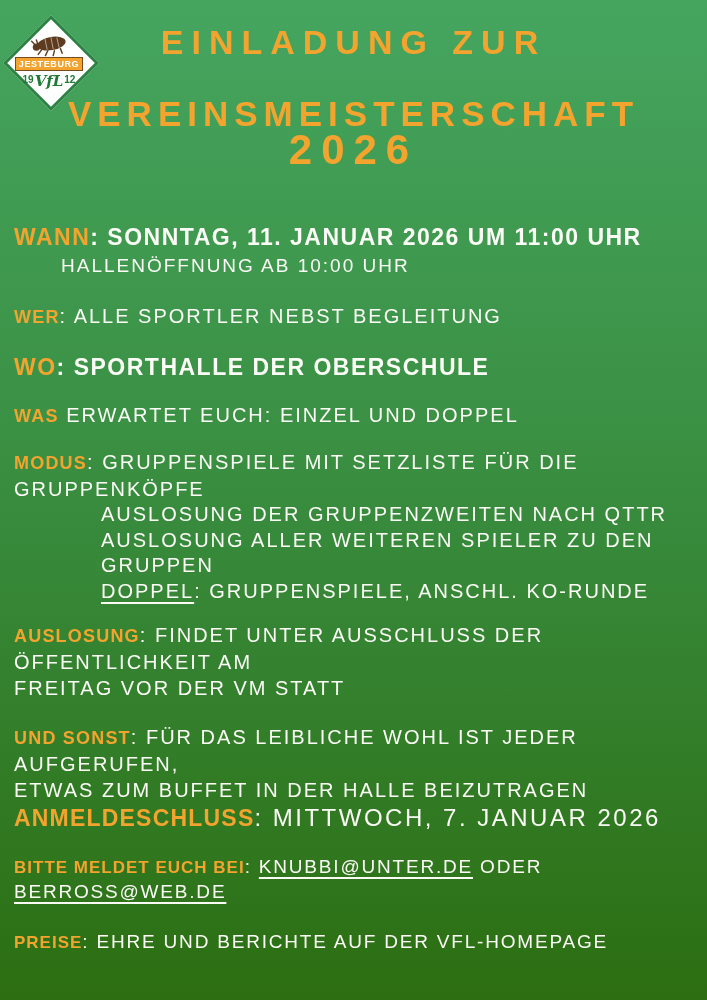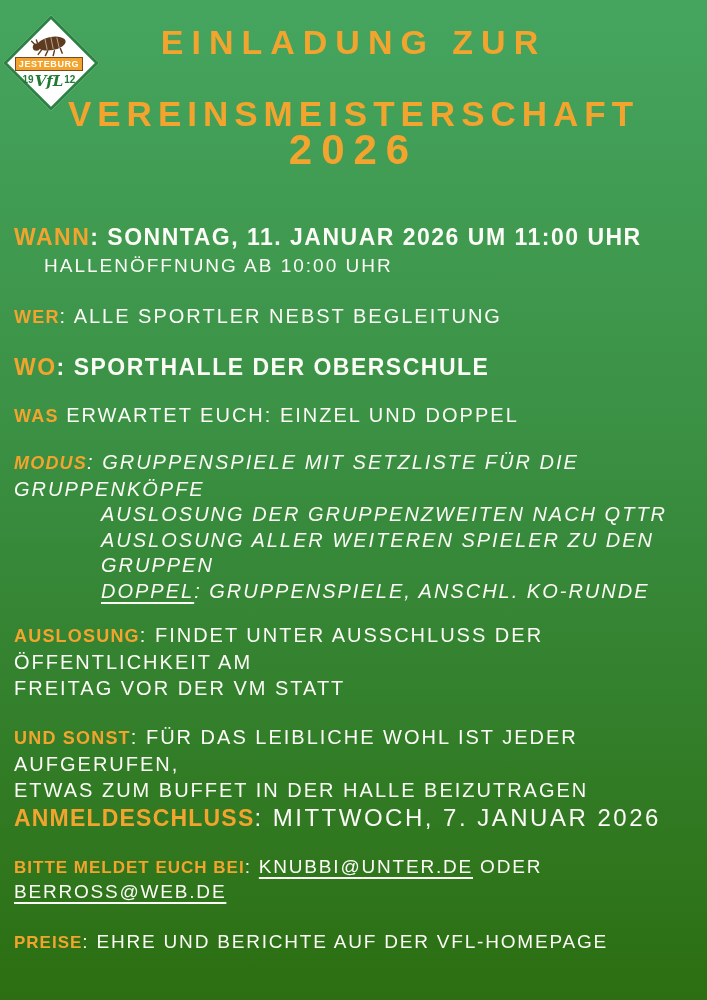--- a/index.html
+++ b/index.html
@@ -24,21 +24,21 @@
   .t1{font-size:34px;line-height:36px;letter-spacing:8px;}
   .t2{margin-top:36px;font-size:35px;line-height:36px;letter-spacing:6px;}
   .t3{font-size:42px;line-height:36px;letter-spacing:9px;text-align:center;}
   
   .sec{padding:0 14px;color:#FCFCF7;}
   .label{color:#F2A42F;font-weight:700;}
   .bold-line{font-size:23px;font-weight:700;letter-spacing:1.5px;line-height:25px;}
   .bold-line .label{font-size:23px;}
   .body-line{font-size:20px;font-weight:400;letter-spacing:2px;line-height:24px;}
   .body-line .label{font-size:18px;letter-spacing:1.2px;}
-  .sub-indent{padding-left:44px;font-size:19px;letter-spacing:2px;line-height:22px;font-weight:400;}
+  .sub-indent{padding-left:61px;font-size:19px;letter-spacing:2px;line-height:22px;font-weight:400;}
   .modus-line{padding-left:87px;font-size:20px;letter-spacing:2px;line-height:25.5px;font-weight:400;}
   .lh26{line-height:26px;}
   .anmelde{font-size:24px;line-height:30px;letter-spacing:1.2px;}
   .anmelde .label{font-size:23px;}
   .anmelde .val{font-weight:400;letter-spacing:2.5px;}
   .small-line{font-size:19px;line-height:24px;letter-spacing:1.8px;font-weight:400;}
   .small-line .label{font-size:17px;letter-spacing:1px;}
   .u{text-decoration:underline;text-underline-offset:4px;text-decoration-thickness:1.5px;margin-top:12px;}
   a.mail{color:#FCFCF7;}
   .mt{display:block;}
@@ -93,21 +93,21 @@
   </div>
 
   <div class="sec bold-line" style="margin-top:26px;">
     <span class="label">WO</span><span>: </span><span>SPORTHALLE DER OBERSCHULE</span>
   </div>
 
   <div class="sec body-line" style="margin-top:23px;">
     <span class="label">WAS</span><span> </span><span>ERWARTET EUCH: EINZEL UND DOPPEL</span>
   </div>
 
-  <div class="sec" style="margin-top:22px;font-style:italic;">
+  <div class="sec" style="margin-top:22px;">
     <div class="body-line" style="line-height:25.5px;">
       <span class="label">MODUS</span><span>: </span><span>GRUPPENSPIELE MIT SETZLISTE FÜR DIE GRUPPENKÖPFE</span>
     </div>
     <div class="modus-line">AUSLOSUNG DER GRUPPENZWEITEN NACH QTTR</div>
     <div class="modus-line">AUSLOSUNG ALLER WEITEREN SPIELER ZU DEN GRUPPEN</div>
     <div class="modus-line">
       <span class="u">DOPPEL</span><span>: GRUPPENSPIELE, ANSCHL. KO-RUNDE</span>
     </div>
   </div>
 

